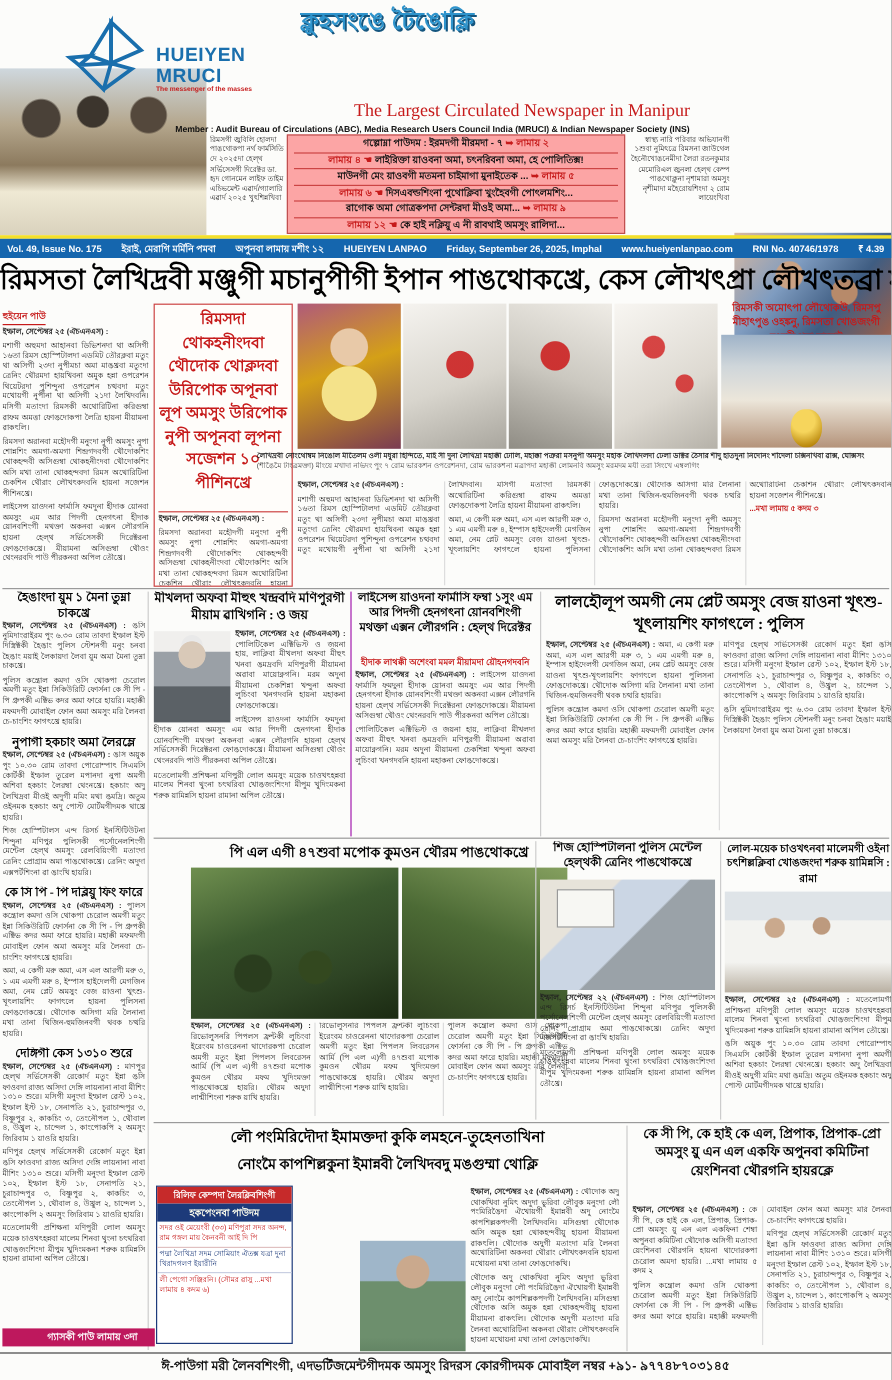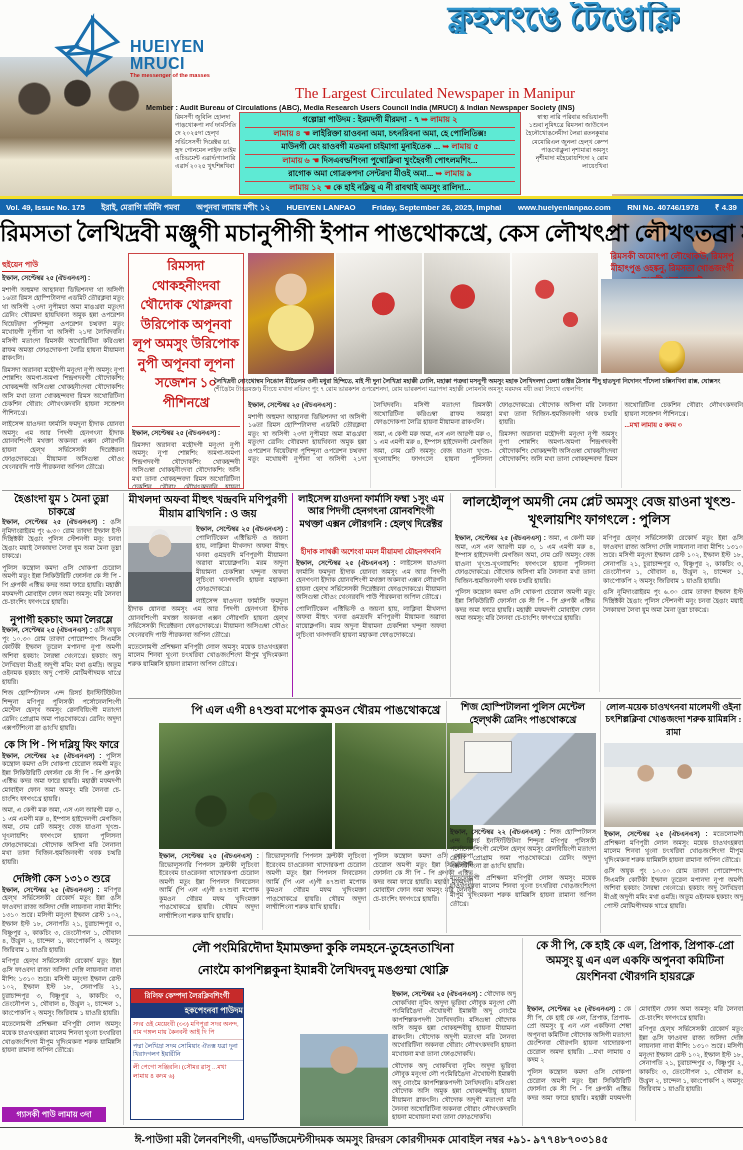--- a/index.html
+++ b/index.html
@@ -44,33 +44,33 @@
         </g>
       </svg>
     </div>
 
     <div class="abs" style="left:130px;top:38px;width:110px;">
       <div style="font-size:16px;font-weight:bold;color:#1a6fad;letter-spacing:.5px;line-height:17px;">HUEIYEN</div>
       <div style="font-size:16px;font-weight:bold;color:#1a6fad;letter-spacing:.5px;line-height:17px;">MRUCI</div>
       <div style="font-size:5.6px;color:#c61a1a;font-weight:bold;">The messenger of the masses</div>
     </div>
 
-    <div class="abs" style="left:250px;top:2px;width:430px;height:32px;font-size:32px;line-height:32px;font-weight:bold;
-                color:#2f94cc;text-align:right;text-shadow:1.5px 1.5px 0 #14557e;overflow:hidden;">ক্লুহসংঙে টৈঙোক্লি</div>
+    <div class="abs" style="left:250px;top:2px;width:430px;height:32px;font-size:20px;line-height:32px;font-weight:bold;
+                color:#2f94cc;text-align:left;text-shadow:1.5px 1.5px 0 #14557e;overflow:hidden;">ক্লুহসংঙে টৈঙোক্লি</div>
 
 
     <div class="abs" style="left:205px;top:85px;width:460px;font-family:'Liberation Serif',serif;font-size:15px;
                 color:#c61a1a;text-align:center;white-space:nowrap;overflow:hidden;">The Largest Circulated Newspaper in Manipur</div>
 
     <div class="abs" style="left:146px;top:103px;width:566px;font-size:7.2px;font-weight:bold;color:#111;
                 white-space:nowrap;overflow:hidden;">Member : Audit Bureau of Circulations (ABC), Media Research Users Council India (MRUCI) &amp; Indian Newspaper Society (INS)</div>
 
     <div class="abs cap" style="left:175px;top:113px;width:62px;height:82px;">রিমসগী জুবিলি হোলদা পাঙথোকপা নর্থ ফার্মসিতি দে ২০২৫দা হেল্থ সর্ভিসেসগী দিরেক্টর ডা. হৃদ গোনমেন লাইফ তাইম এচিভমেন্ট এৱার্দ/গ্যালারি এৱার্দ ২০২৫ খুৎশিন্নখিবা</div>
 
-    <div class="abs" style="left:239px;top:112px;width:282px;height:83px;border:1px solid #c05050;padding:1px 5px;box-sizing:border-box;background:#5eead4;">
+    <div class="abs" style="left:239px;top:112px;width:282px;height:83px;border:1px solid #c05050;padding:1px 5px;box-sizing:border-box;background:#fca5a5;">
       <div class="idx-line">
         <span>গল্পোম্না পাউদম : ইরমদগী মীরমদা - ৭</span>
         <span class="red">➥ লামায় ২</span>
       </div>
       <div class="idx-line">
         <span class="red">লামায় ৪ ☚</span>
         <span>লাইরিক্তা য়াওবনা অমা, চৎনরিবনা অমা, হে পোলিতিক্স!</span>
       </div>
       <div class="idx-line">
         <span>মাউনগী মেং য়াওবগী মতমনা চাইমাগা মুনাইতেক ...</span>
@@ -285,21 +285,21 @@
   </div>
 
   <div class="hr" style="left:128px;top:935px;width:613px;"></div>
 
   <div class="abs" style="left:128px;top:938px;width:390px;height:188px;overflow:hidden;">
     <div class="hl" style="font-size:12.5px;line-height:20px;white-space:nowrap;">লৌ পংমিরিদৌদা ইমামক্তদা কুকি লমহনে-তুহেনতাখিনা</div>
     <div class="hl" style="font-size:12px;line-height:24px;white-space:nowrap;">নোংমৈ কাপশিল্লকুনা ইমান্নবী লৈখিদবদু মঙগুম্মা থোক্লি</div>
 
     <div class="abs" style="left:2px;top:50px;width:114px;height:132px;border:1px solid #1d3a7a;box-sizing:border-box;background:#fff;">
       <div style="background:#c62a2a;color:#fff;font-size:7.2px;font-weight:bold;text-align:center;padding:1px 0;white-space:nowrap;overflow:hidden;">রিলিফ কেম্পদা লৈরক্লিবশিংগী</div>
-      <div style="background:#1d3a7a;color:#ffe;font-size:8px;font-weight:bold;text-align:right;padding:1px 0;">হকপেংনবা পাউদম</div>
+      <div style="background:#1d3a7a;color:#ffe;font-size:8px;font-weight:bold;text-align:center;padding:1px 0;">হকপেংনবা পাউদম</div>
       <div class="red" style="font-size:6.2px;line-height:1.35;padding:2px;border-bottom:1px solid #e0c0c0;">সদর ওই মেয়েংবী (৩৩) মণিপুরা সদর অনন্দ, রাম গঙ্গল মায় কৈনবনী আই দি পি</div>
       <div class="blue" style="font-size:6.2px;line-height:1.35;padding:2px;border-bottom:1px solid #c9cfe2;">পদ্মা লৈখিদ্রা সদম সোমিয়াং ঐতক্স যত্রা দুনা খিরাদগলণ ইয়ারীনি</div>
       <div class="red" style="font-size:6.2px;line-height:1.35;padding:2px;">লী পেগো সঞ্জিরনি। (সৌমর ৱাসু ...মখা লামায় ৪ কদম ৬)</div>
     </div>
 
     <div class="abs ph" style="left:172px;top:52px;width:88px;height:118px;background:
            radial-gradient(circle at 50% 22%, #caa98d 0 13%, transparent 14%),
            linear-gradient(180deg,#9fb6c9 0 28%, #6d8f6d 29% 68%, #4f6f52 100%);"></div>
 
     <div class="abs bt" style="left:264px;top:52px;width:124px;height:130px;">
@@ -312,19 +312,19 @@
   <div class="abs" style="left:522px;top:938px;width:221px;height:188px;overflow:hidden;border-left:1px solid #ccc;padding-left:4px;box-sizing:border-box;">
     <div class="hl" style="font-size:11px;line-height:1.4;height:64px;">কে সী পি, কে হাই কে এল, প্রিপাক, প্রিপাক-প্রো অমসুং য়ু এন এল একফি অপুনবা কমিটিনা য়েংশিনবা থৌরগনি হায়রক্লে</div>
     <div class="bt" style="column-count:2;column-gap:8px;column-rule:1px solid #ddd;height:116px;margin-top:3px;">
       <p><span class="dl">ইম্ফাল, সেপ্টেম্বর ২৫ (ঐচএনএস) :</span>
          <span>কে সী পি, কে হাই কে এল, প্রিপাক, প্রিপাক-প্রো অমসুং য়ু এন এল একফিনা শেম্বা অপুনবা কমিটিনা থৌদোক অসিগী মতাংদা য়েংশিনবা থৌরগনি হায়না থাদোরকপা চেরোল অমদা হায়রি। ...মখা লামায় ৫ কদম ২</span></p>
       <p>পুলিস কন্ত্রোল কমদা ওসি থোকপা চেরোল অমগী মতুং ইন্না সিকিউরিটি ফোর্সনা কে সী পি - পি গ্রুপকী এক্টিভ কদর অমা ফারে হায়রি। মহাক্কী মফমদগী মোবাইল ফোন অমা অমসুং মরি লৈনবা চে-চাংশিং ফাগৎখ্রে হায়রি।</p>
       <p>মণিপুর হেল্থ সর্ভিসেসকী রেকোর্দ মতুং ইন্না ঙসি ফাওবদা রাজ্য অসিদা দেঙ্গি লায়নানা নাবা মীশিং ১৩১০ শুরে। মসিগী মনুংদা ইম্ফাল ৱেস্ট ১০২, ইম্ফাল ইস্ট ১৮, সেনাপতি ২১, চুরাচান্দপুর ৩, বিষ্ণুপুর ২, কাকচিং ৩, তেংনৌপল ১, থৌবাল ৪, উখ্রুল ২, চান্দেল ১, কাংপোকপি ২ অমসুং জিরিবাম ১ য়াওরি হায়রি।</p>
     </div>
   </div>
 
-  <div class="abs" style="left:2px;top:1107px;width:104px;height:15px;background:#a21caf;color:#fff;font-size:8px;
-              font-weight:bold;text-align:center;line-height:15px;white-space:nowrap;overflow:hidden;">গ্যাসকী পাউ লামায় ৩দা</div>
+  <div class="abs" style="left:2px;top:1107px;width:104px;height:15px;background:#be185d;color:#fff;font-size:8px;
+              font-weight:bold;text-align:center;line-height:15px;white-space:nowrap;overflow:hidden;padding-left:23px;">গ্যাসকী পাউ লামায় ৩দা</div>
 
   <div class="abs" style="left:0;top:1127px;width:743px;height:23px;border-top:1.5px solid #444;font-size:10.5px;
               font-weight:bold;text-align:center;line-height:22px;white-space:nowrap;overflow:hidden;">ঈ-পাউগা মরী লৈনবশিংগী, এদভর্টিজমেন্টগীদমক অমসুং রিদরস কোরগীদমক মোবাইল নম্বর +৯১- ৯৭৭৪৮৭০৩১৪৫</div>
 
 </div>
 
 </body></html>

